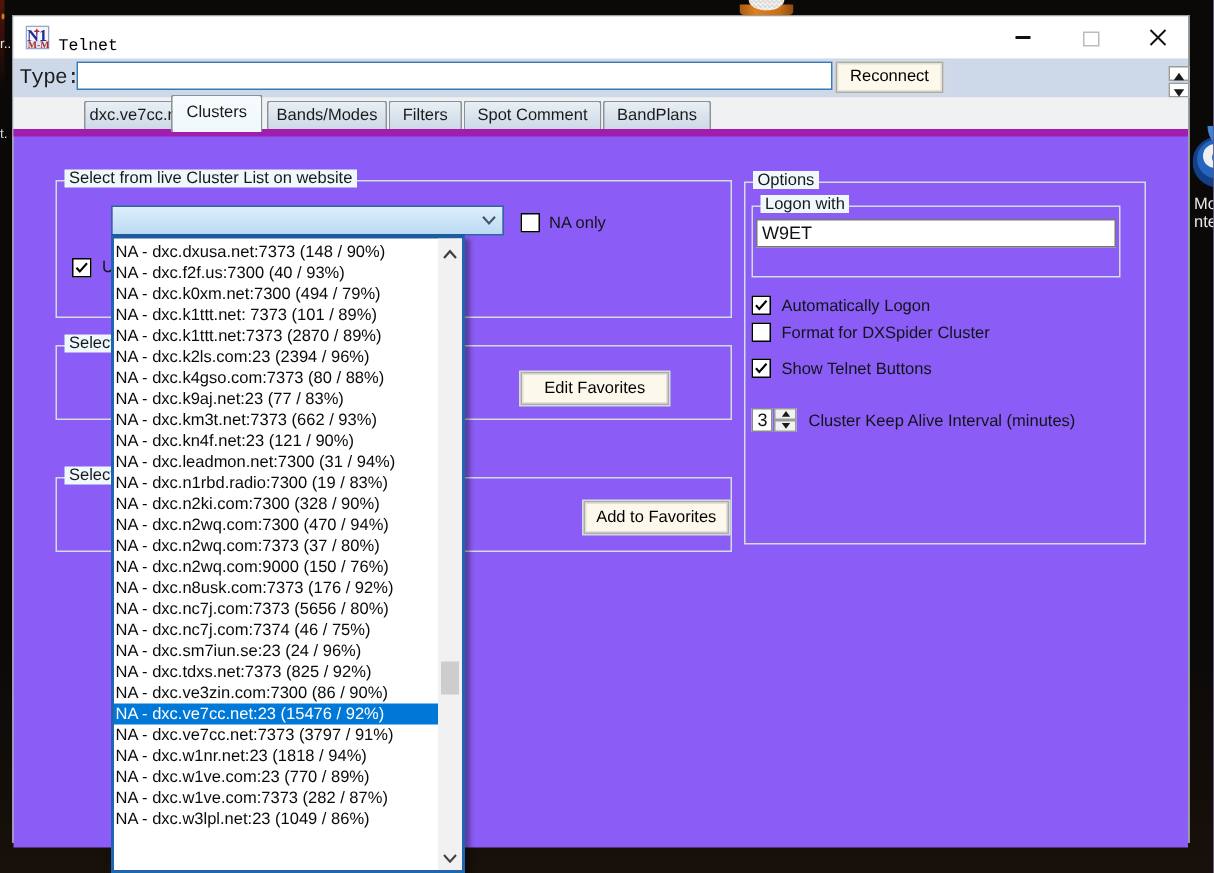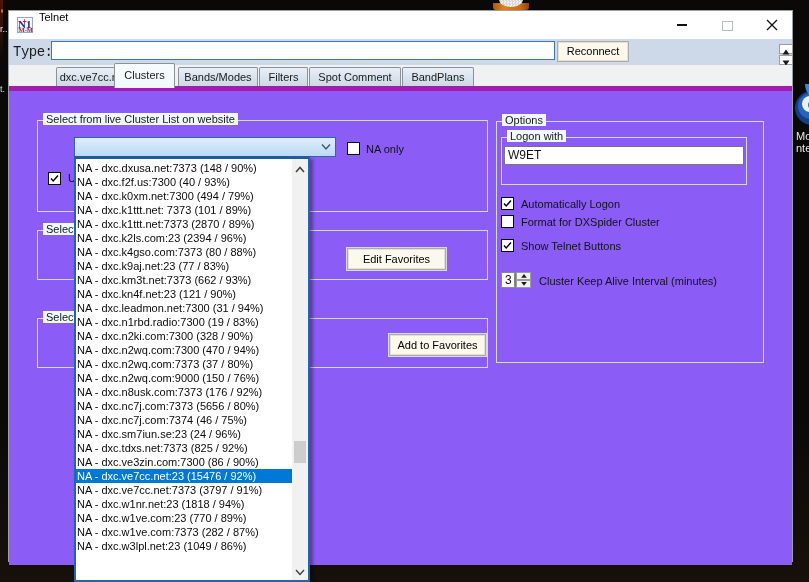--- a/index.html
+++ b/index.html
@@ -2,21 +2,21 @@
 <html><head>
 <meta charset="utf-8">
 <style>
 html,body{margin:0;padding:0;}
 body{width:809px;height:582px;position:relative;overflow:hidden;background:linear-gradient(#0a0908 72%,#18100a);
 font-family:"Liberation Sans",sans-serif;font-size:11px;color:#111;}
 .abs{position:absolute;}
 
 #win{left:8px;top:10px;width:785px;height:552px;background:#f0f1f2;border:1px solid #9aa0a4;box-sizing:border-box;}
 #titlebar{left:0;top:0;width:100%;height:28px;background:#fff;}
-#title{left:30px;top:0;font-size:11px;color:#000;}
+#title{left:30px;top:14px;font-size:11px;color:#000;font-family:Liberation Mono, monospace;}
 #typerow{left:0;top:28px;width:100%;height:26px;background:#cdd9e8;}
 #typelbl{left:4px;top:5px;font-family:"Liberation Mono",monospace;font-size:14px;color:#1c1c1c;letter-spacing:-0.5px;}
 #typeinput{left:42px;top:2px;width:502px;height:17px;background:#fff;border:1px solid #3a77b5;}
 #reconnect{left:548px;top:2px;width:72px;height:21px;}
 .btn{background:#fcf8ec;border:1px solid #a8acae;box-shadow:inset 0 0 0 1px #e4e0d2,0 0 0 1px #d6dadc;text-align:center;color:#000;font-size:11px;box-sizing:border-box;}
 
 #tabstrip{left:0;top:54px;width:100%;height:23px;background:#f0f1f2;}
 .tab{position:absolute;top:2px;height:19px;background:linear-gradient(#e9eff5,#ccd9e6);border:1px solid #8b9196;border-bottom:none;border-radius:2px 2px 0 0;text-align:center;font-size:11px;color:#1a1a1a;line-height:19px;box-sizing:border-box;}
 .tab.active{top:-2px;height:25px;background:linear-gradient(#f7fbfd,#f0f8fc);line-height:22px;z-index:3;}
 #content{left:0;top:75px;width:783px;height:474px;background:#8b5cf6;border-top:5px solid #a21caf;}

